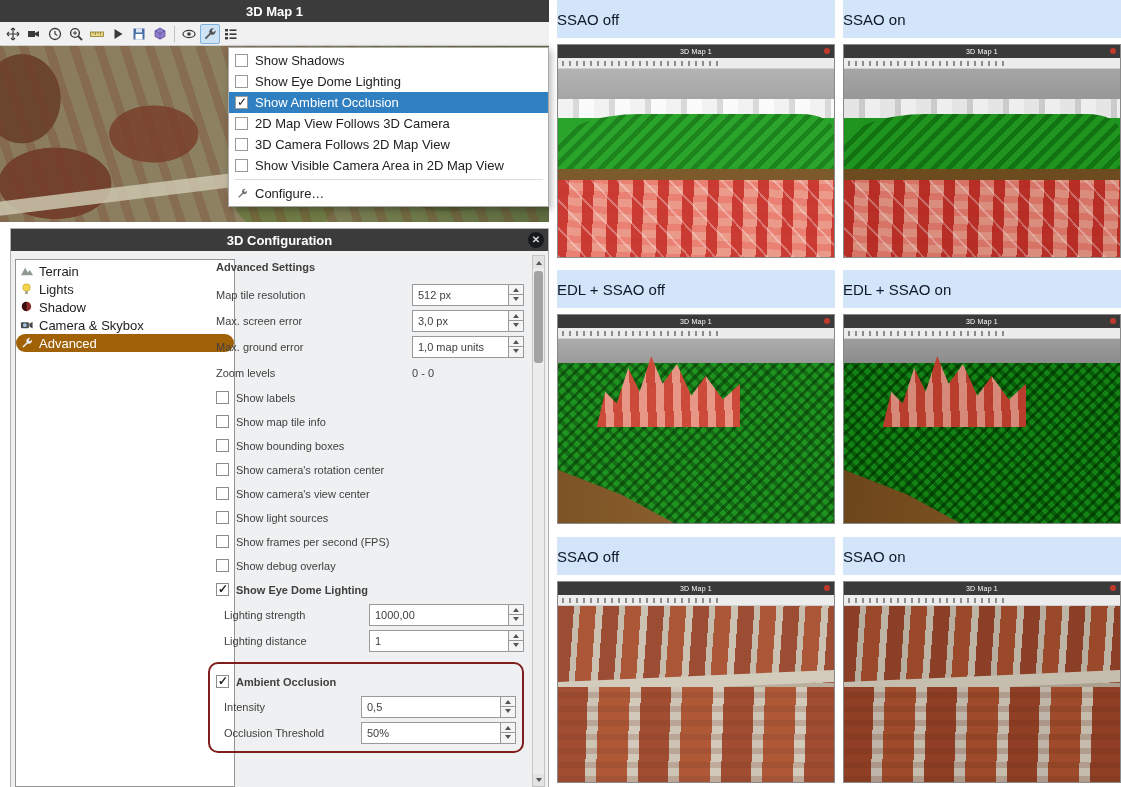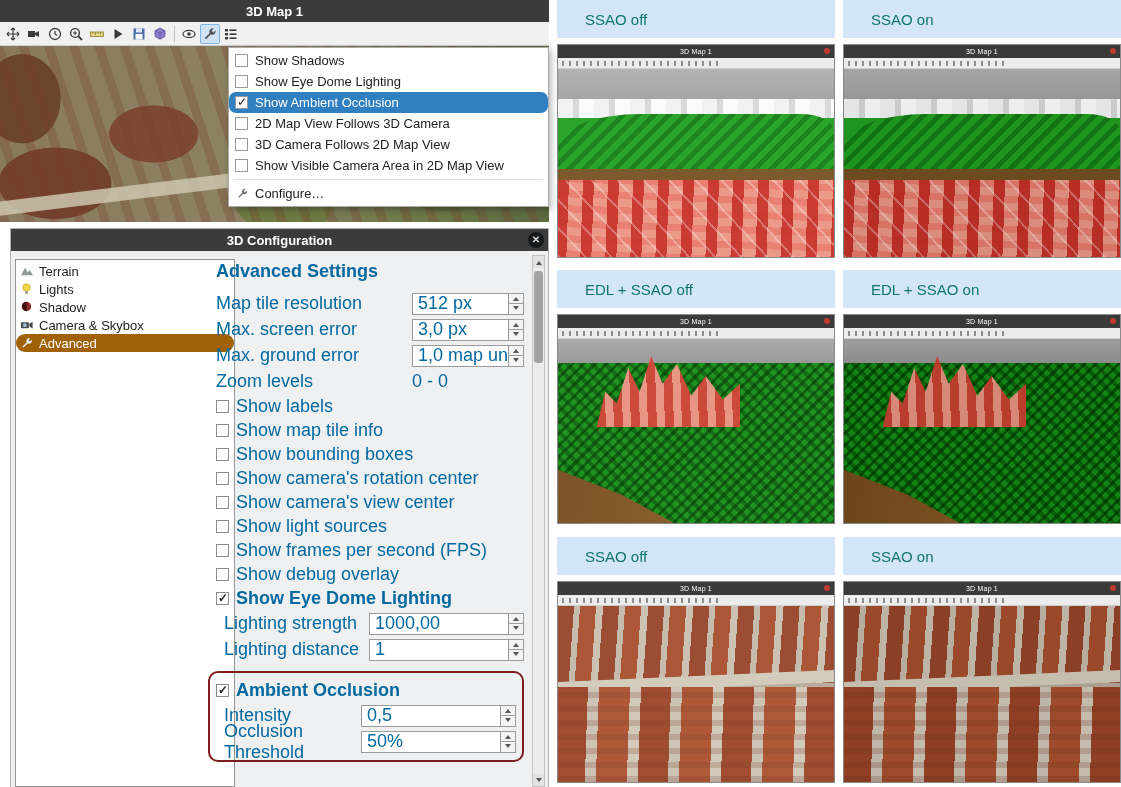--- a/index.html
+++ b/index.html
@@ -25,35 +25,35 @@
       linear-gradient(97deg,#8a7a5c,#8d8263 45%,#6e7a4a 75%,#5d6b3f);
   }
   .vp-roofs { position:absolute; inset:0; background:repeating-linear-gradient(72deg, rgba(120,60,42,.28) 0 9px, transparent 9px 24px); }
   .vp-road { position:absolute; left:-20px; bottom:26px; width:360px; height:14px; background:#cdc5ae; transform:rotate(-7deg); opacity:.85; }
 
   
   .menu { position:absolute; left:228px; top:47px; width:321px; background:#fff; border:1px solid #aaa; box-shadow:2px 3px 7px rgba(0,0,0,.3); padding:2px 0; z-index:6; }
   .menu-item { height:21px; display:flex; align-items:center; padding:0 8px 0 6px; font-size:13px; color:#222; }
   .menu-item .cb { width:13px; height:13px; border:1px solid #999; background:#fff; margin-right:7px; flex:0 0 13px; position:relative; }
   .menu-item.checked .cb::after { content:"✓"; position:absolute; top:-2px; left:1px; font-size:12px; color:#222; }
-  .menu-item.sel { background:#2f7fc1; color:#fff;border-radius:7px; }
+  .menu-item.sel { background:#2f7fc1; color:#fff; }
   .menu-sep { height:1px; background:#dcdcdc; margin:3px 5px; }
   .menu-wrench { width:14px; height:14px; margin-right:6px; display:flex; align-items:center; justify-content:center; }
 
   
   .config { position:absolute; left:10px; top:228px; width:539px; height:559px; background:#eff0f1; border:1px solid #b1b1b1; border-bottom:none; }
   .cfg-title { height:22px; background:#3b3b3b; color:#fff; font-size:13px; font-weight:bold; display:flex; align-items:center; justify-content:center; position:relative; }
   .cfg-close { position:absolute; right:4px; top:3px; width:16px; height:16px; border-radius:50%; background:#17191b; color:#d8d9da; font-size:10px; line-height:1; display:flex; align-items:center; justify-content:center; }
   .cfg-body { position:absolute; top:22px; left:0; right:0; bottom:0; }
   .cfg-list { position:absolute; left:4px; top:8px; width:220px; bottom:0; background:#fff; border:1px solid #949494; padding-top:2px; }
   .cfg-item { height:18px; display:flex; align-items:center; gap:5px; padding:0 4px; font-size:13px; color:#222; }
   .cfg-item.sel { background:#a16207; color:#fff;border-radius:9px; }
   .sic { width:14px; height:14px; flex:0 0 14px; display:flex; align-items:center; justify-content:center; }
 
-  .cfg-panel { position:absolute; left:205px; top:6px; right:24px; bottom:0; font-size:18px; color:#0369a1; }
+  .cfg-panel { position:absolute; left:205px; top:6px; right:24px; bottom:0; font-size:11px; color:#404040; }
   .sect { font-weight:bold; margin:4px 0 10px 0; }
   .row { display:flex; align-items:center; height:23px; margin-bottom:3px; }
   .row .flabel { flex:1; }
   .spin { display:flex; width:112px; height:22px; background:#fff; border:1px solid #9a9a9a; }
   .spin.wide { width:155px; }
   .spin .val { flex:1; padding:0 5px; display:flex; align-items:center; overflow:hidden; white-space:nowrap; }
   .spin .btns { width:15px; display:flex; flex-direction:column; }
   .sbtn { flex:1; display:flex; align-items:center; justify-content:center; background:#f4f4f4; border-left:1px solid #9a9a9a; }
   .sbtn + .sbtn { border-top:1px solid #9a9a9a; }
   .up { width:0; height:0; border:3px solid transparent; border-bottom:4px solid #555; margin-top:-2px; }
@@ -67,21 +67,21 @@
   .sub { margin-left:8px; }
   .ao-box { border:2px solid #7f1d1d; border-radius:10px; padding:7px 6px 4px 6px; margin:10px 0 0 -8px; }
 
   .sb { position:absolute; top:4px; right:3px; bottom:0; width:13px; background:#ececec; border:1px solid #c4c4c4; }
   .sb-arrow { height:12px; display:flex; align-items:center; justify-content:center; background:#e2e2e2; }
   .sb-thumb { position:absolute; top:15px; left:1px; right:1px; height:92px; background:#a3a3a3; border-radius:3px; }
   .sb-bottom { position:absolute; bottom:0; left:0; right:0; }
 
   
   .grid { position:absolute; left:557px; top:0; width:564px; height:787px; }
-  .hdr { position:absolute; background:#d3e5f8; display:flex; align-items:center; padding-left:28px; font-size:15px; color:#0f766e; }
+  .hdr { position:absolute; background:#d3e5f8; display:flex; align-items:center; padding-left:0; font-size:15px; color:#0f172a; }
   .hL { left:0; width:278px; } .hR { left:286px; width:278px; }
   .h1 { top:0; height:38px; } .h2 { top:270px; height:38px; } .h3 { top:537px; height:38px; }
   .cell { position:absolute; width:278px; border:1px solid #8a8a8a; background:#fff; display:flex; flex-direction:column; }
   .i1 { top:44px; height:214px; } .i2 { top:314px; height:210px; } .i3 { top:581px; height:202px; }
   .cL { left:0; } .cR { left:286px; }
   .mini-title { height:13px; background:#3a3a3a; color:#fff; font-size:7px; letter-spacing:.2px; display:flex; align-items:center; justify-content:center; position:relative; flex:0 0 13px; }
   .mini-dot { position:absolute; right:4px; top:3px; width:6px; height:6px; border-radius:50%; background:#c0392b; }
   .mini-toolbar { height:11px; flex:0 0 11px; background:#ececec; border-bottom:1px solid #cfcfcf;
     background-image:repeating-linear-gradient(90deg,#8d8d8d 0 2px,transparent 2px 7px);
     background-size:58% 5px; background-repeat:no-repeat; background-position:4px 3px; }

